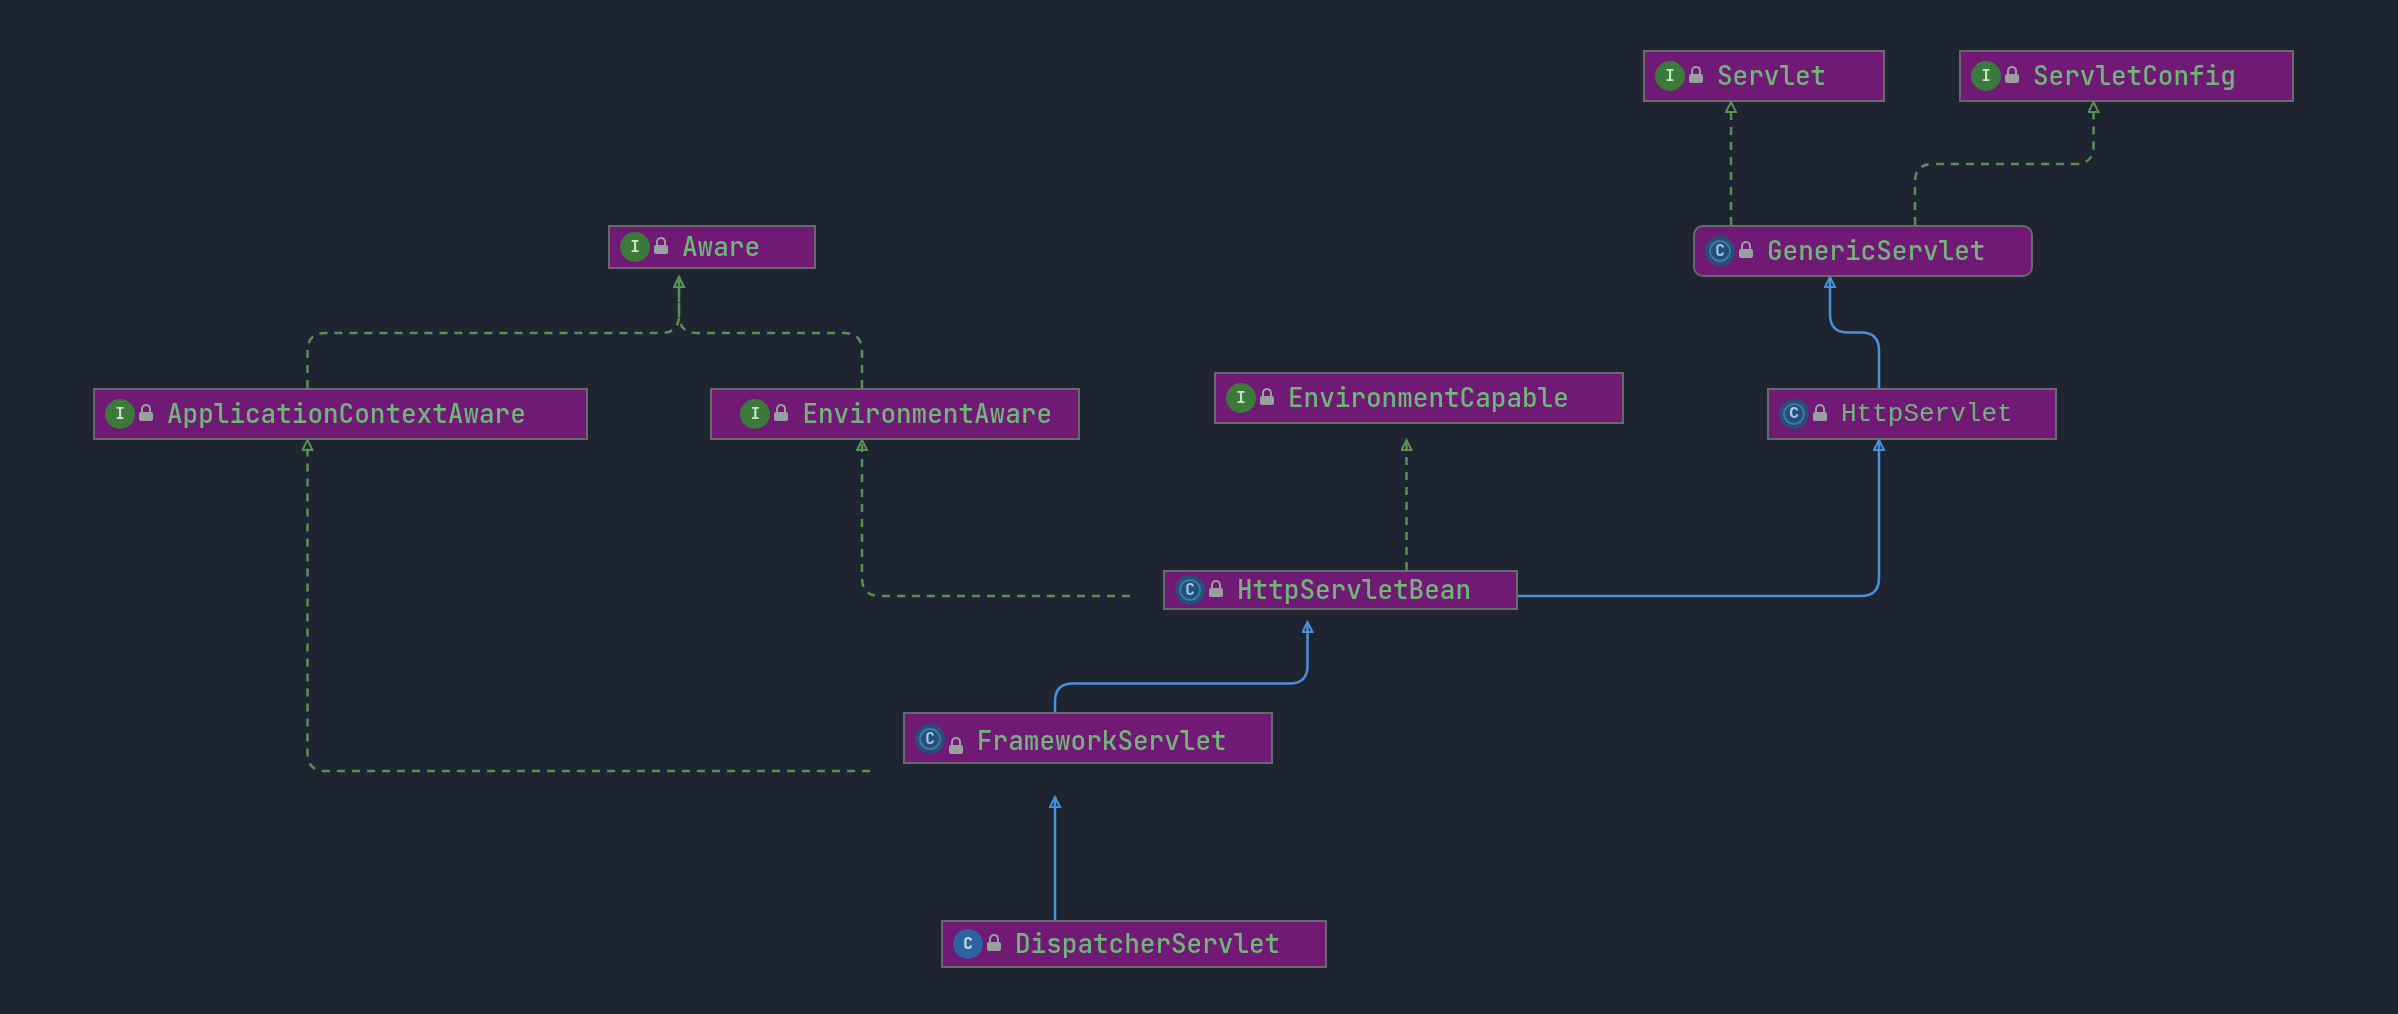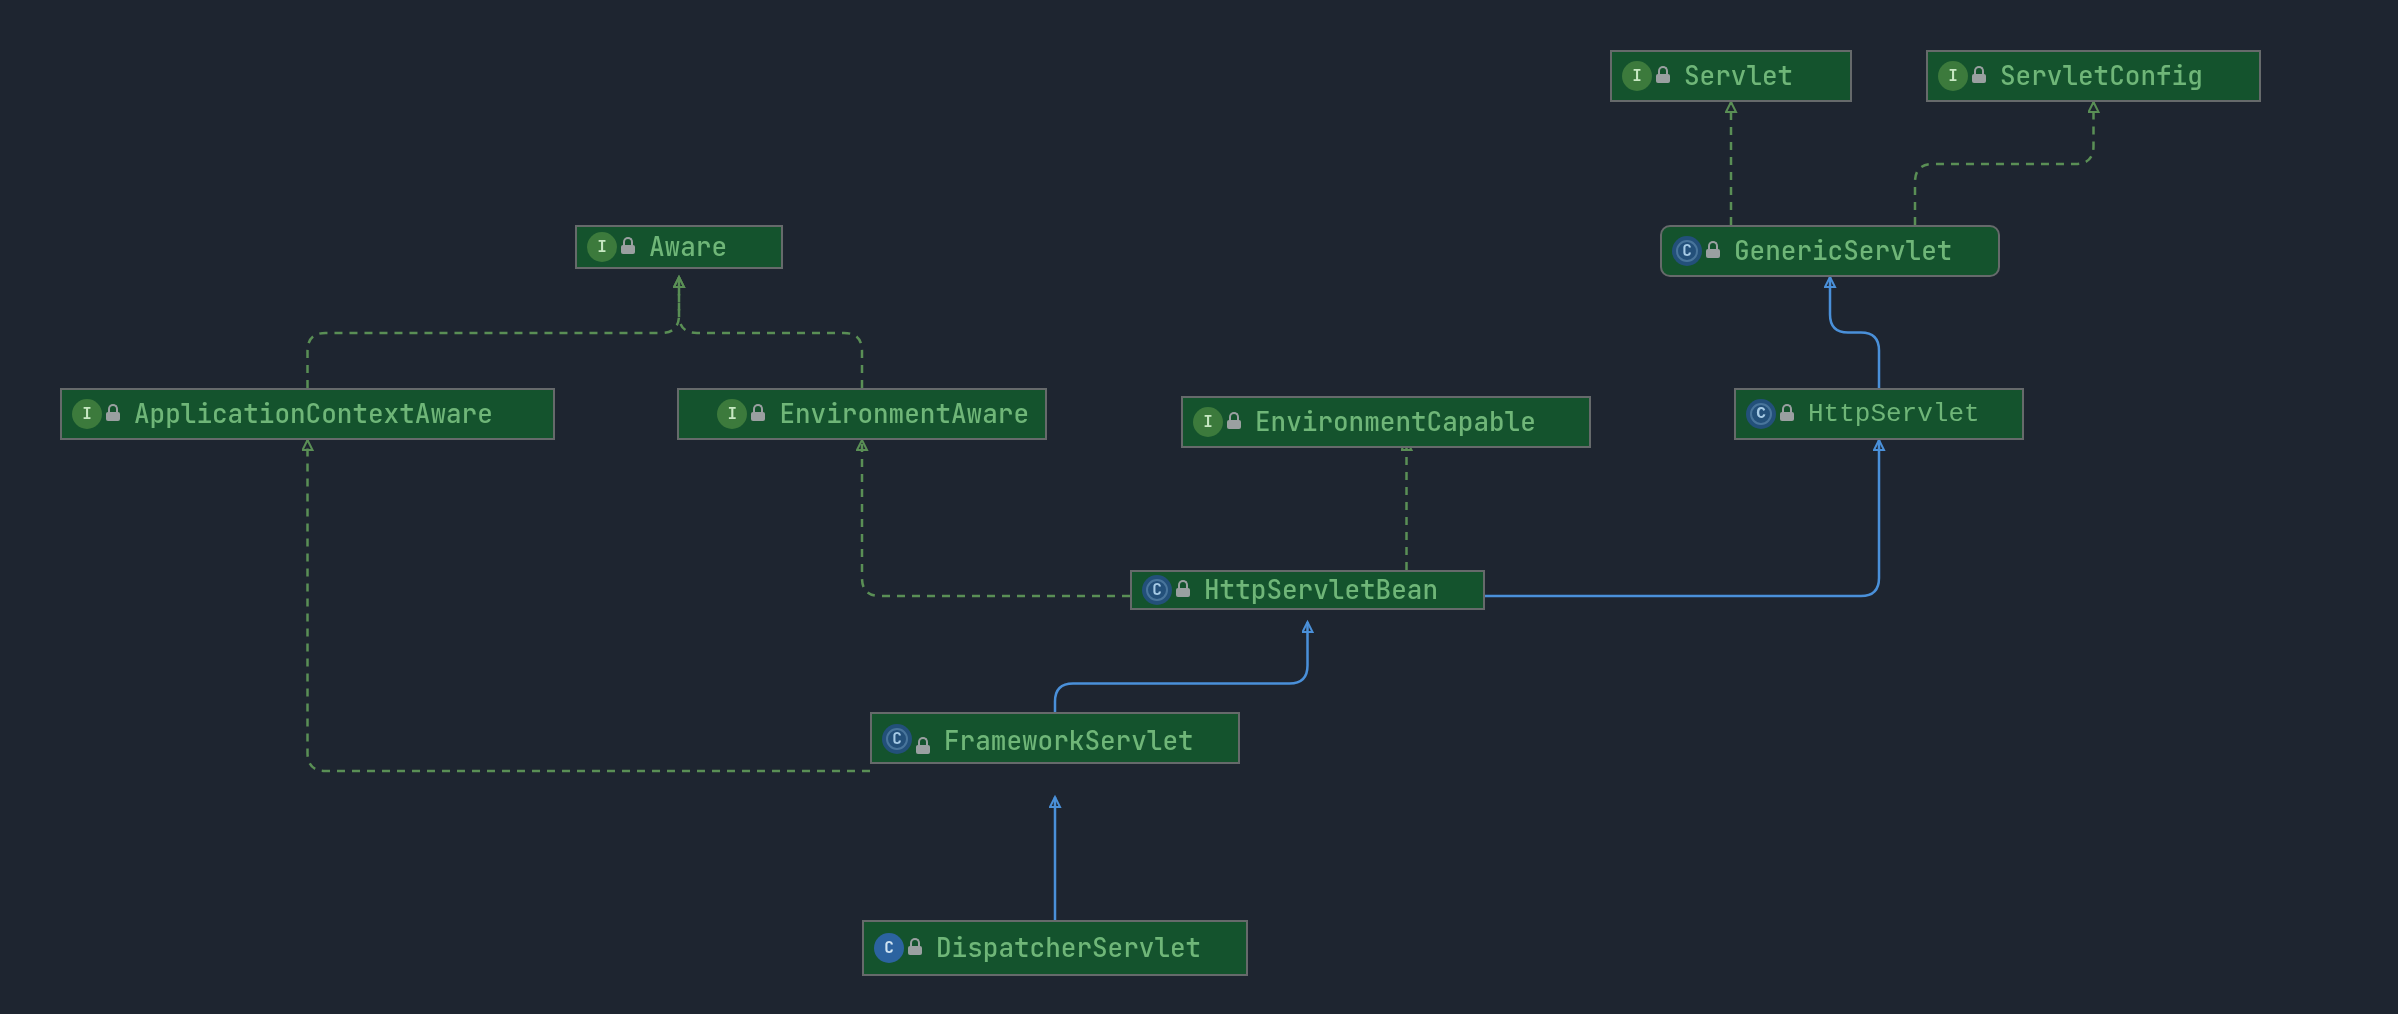--- a/index.html
+++ b/index.html
@@ -18,30 +18,31 @@
   }
   svg.edges {
     position: absolute;
     inset: 0;
     width: 2398px;
     height: 1014px;
     pointer-events: none;
   }
   .node {
     position: absolute;
-    background: #14532d;
+    background: #701a75;
     border: 2px solid #666a6b;
     display: flex;
     align-items: center;
-    padding: 8px 16px 8px 10px;
+    padding: 8px 26px 8px 10px;
     box-sizing: border-box;
     font-size: 26px;
     line-height: 1;
     color: #6fb678;
     white-space: nowrap;
+    margin-left: 33px;
   }
   .node .badge {
     width: 30px;
     height: 30px;
     border-radius: 50%;
     display: inline-flex;
     align-items: center;
     justify-content: center;
     font-weight: bold;
     font-size: 16px;
@@ -152,21 +153,21 @@
     <span class="lock"></span>
     <span class="label">ApplicationContextAware</span>
   </div>
 
   <div class="node" id="n-environmentAware" style="left: 677px; top: 388px; min-width: 370px; height: 52px; justify-content: flex-end;">
     <span class="badge interface"></span>
     <span class="lock"></span>
     <span class="label">EnvironmentAware</span>
   </div>
 
-  <div class="node" id="n-environmentCapable" style="left: 1181px; top: 396px; min-width: 410px; height: 52px;">
+  <div class="node" id="n-environmentCapable" style="left: 1181px; top: 372px; min-width: 410px; height: 52px;">
     <span class="badge interface"></span>
     <span class="lock"></span>
     <span class="label">EnvironmentCapable</span>
   </div>
 
   <div class="node" id="n-servlet" style="left: 1610px; top: 50px; min-width: 242px; height: 52px;">
     <span class="badge interface"></span>
     <span class="lock"></span>
     <span class="label">Servlet</span>
   </div>
@@ -194,19 +195,19 @@
     <span class="lock"></span>
     <span class="label">HttpServletBean</span>
   </div>
 
   <div class="node" id="n-frameworkServlet" style="left: 870px; top: 712px; min-width: 370px; height: 52px; align-items: flex-end;">
     <span class="badge class-abs"></span>
     <span class="lock"></span>
     <span class="label">FrameworkServlet</span>
   </div>
 
-  <div class="node" id="n-dispatcherServlet" style="left: 862px; top: 920px; min-width: 386px; height: 56px; align-items: center;">
+  <div class="node" id="n-dispatcherServlet" style="left: 908px; top: 920px; min-width: 386px; height: 48px; align-items: center;">
     <span class="badge class-conc"></span>
     <span class="lock"></span>
     <span class="label">DispatcherServlet</span>
   </div>
 
 </div>
 
 </body></html>

